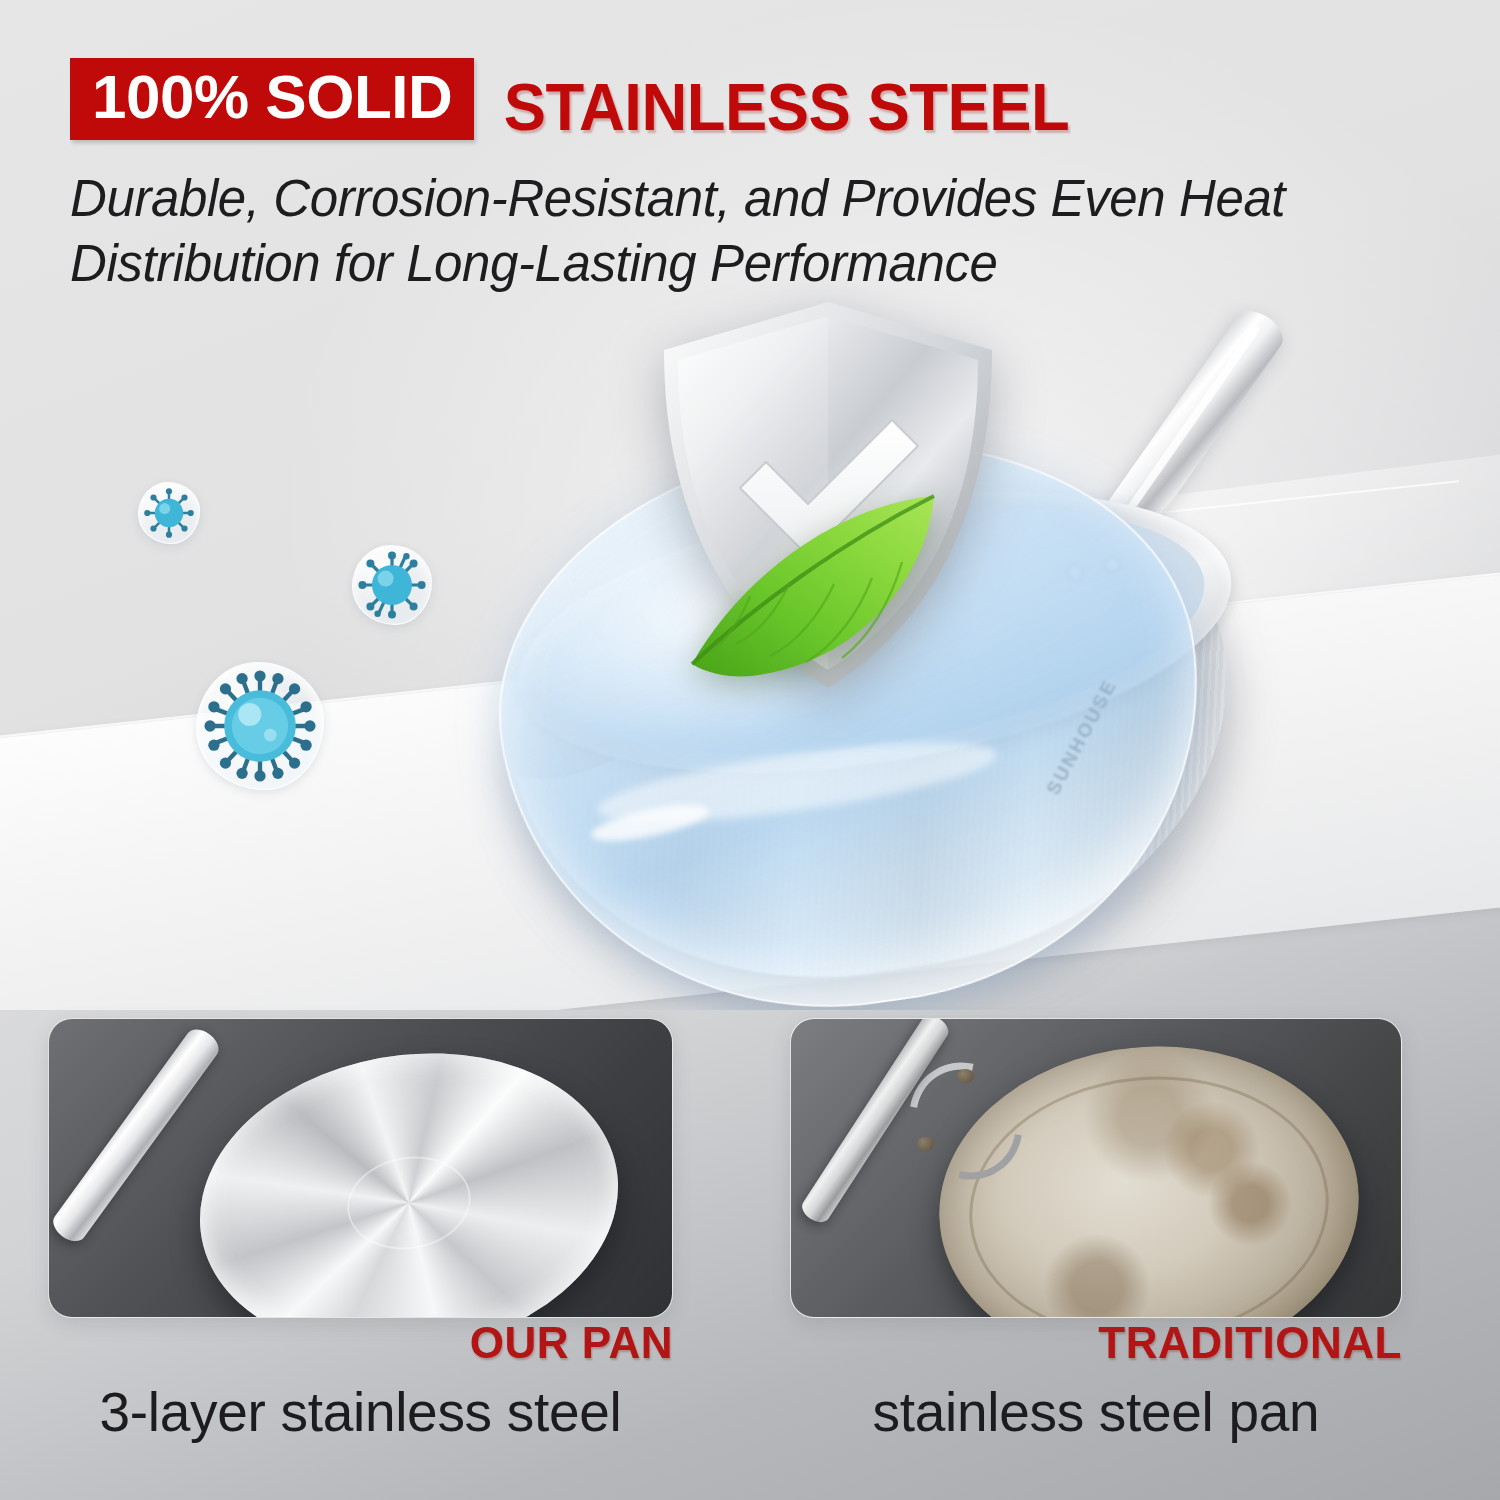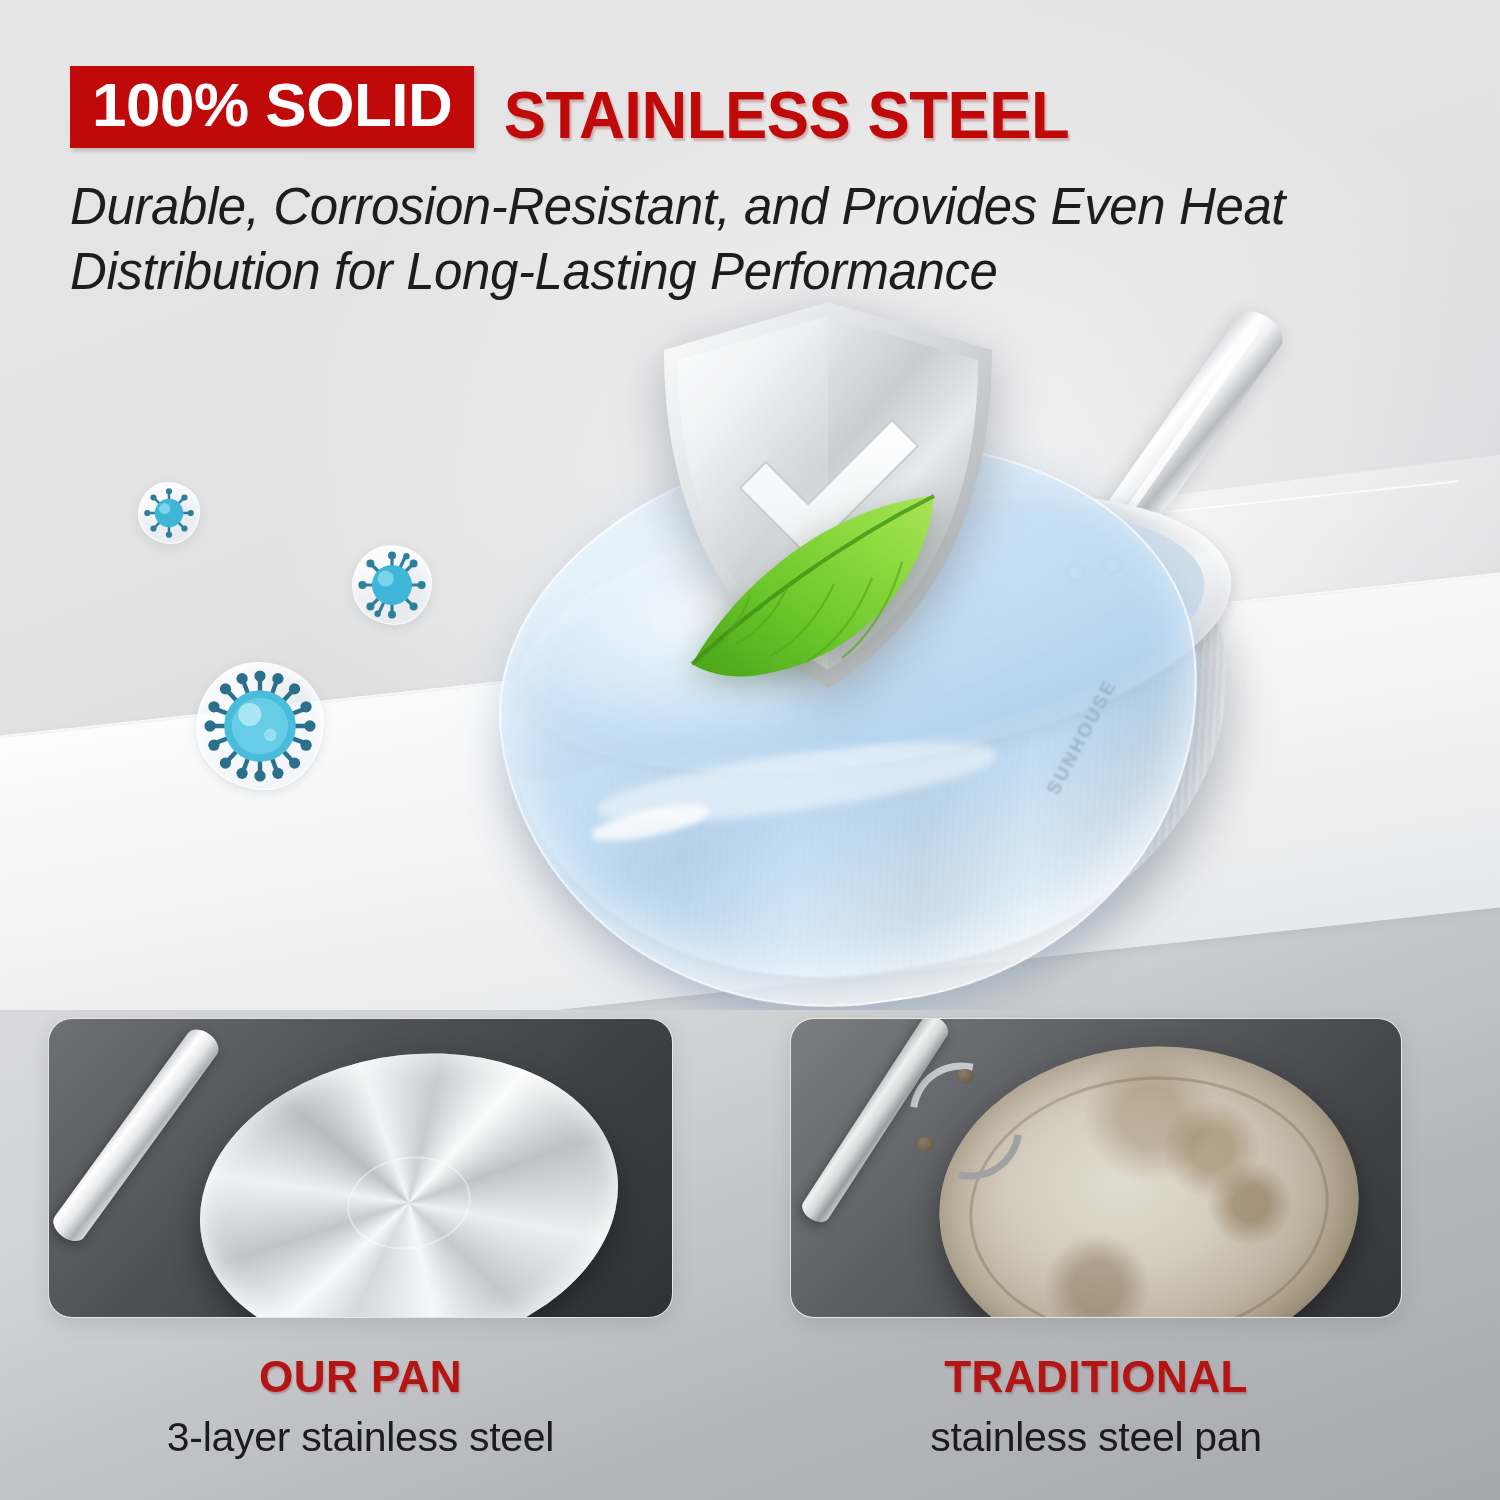--- a/index.html
+++ b/index.html
@@ -143,21 +143,20 @@
     box-shadow:inset 0 6px 14px rgba(255,255,255,.95), 0 3px 10px rgba(140,150,160,.22);
   }
 
   
   #headline-block { position:absolute; left:0; top:0; width:1500px; padding:58px 70px 0 70px; }
   .badge {
     display:inline-block; background:#c00a0a; color:#ffffff;
     font-size:62px; font-weight:700; font-style:normal;
     letter-spacing:-.5px; padding:8px 22px 12px 22px; line-height:1;
     box-shadow:2px 3px 4px rgba(0,0,0,.18);
-    margin-top:8px;
   }
   .headline-rest {
     display:inline-block; color:#c00a0a; font-size:66px; font-weight:700;
     letter-spacing:-.5px; line-height:1; margin-left:18px;
     text-shadow:2px 3px 2px rgba(140,0,0,.25);
     transform:scaleX(.96);
   }
   .headline-row { display:flex; align-items:flex-end; white-space:nowrap; }
   .subhead {
     margin-top:26px; font-size:51px; font-style:italic; color:#1d1d1f;
@@ -172,25 +171,25 @@
   .cmp-card {
     position:relative; height:300px; border-radius:24px; overflow:hidden;
     border:1px solid rgba(255,255,255,.85);
     box-shadow:0 6px 18px rgba(110,112,118,.22);
     background:linear-gradient(135deg,#6e7073 0%,#4f5154 38%,#3c3e41 70%,#2f3134 100%);
   }
   .cmp-card.right-card {
     background:linear-gradient(135deg,#7b7d80 0%,#5a5c5f 40%,#434547 72%,#343638 100%);
   }
   .cmp-title {
-    margin-top:34px; text-align:center; color:#b31414;
+    text-align:right; color:#b31414;
     font-size:44px; font-weight:700; letter-spacing:.5px;
     text-shadow:1px 2px 2px rgba(120,10,10,.28);
   }
-  .cmp-sub { margin-top:12px; text-align:center; color:#1c1c1e; font-size:41px; letter-spacing:-.3px; }
+  .cmp-sub { margin-top:12px; text-align:center; color:#1c1c1e; font-size:55px; letter-spacing:-.3px; }
 
   
   .clean-pan {
     position:absolute; left:150px; top:36px; width:420px; height:296px;
     border-radius:50%;
     background:
       conic-gradient(from 210deg at 50% 50%,
         #d6d8da 0deg,#f7f8f9 22deg,#c2c4c7 48deg,#eef0f1 74deg,#b9bbbe 104deg,
         #f2f3f4 134deg,#c8cacd 166deg,#fbfcfc 196deg,#bfc1c4 226deg,#eceeef 256deg,
         #c5c7ca 288deg,#f6f7f8 320deg,#d6d8da 360deg);

